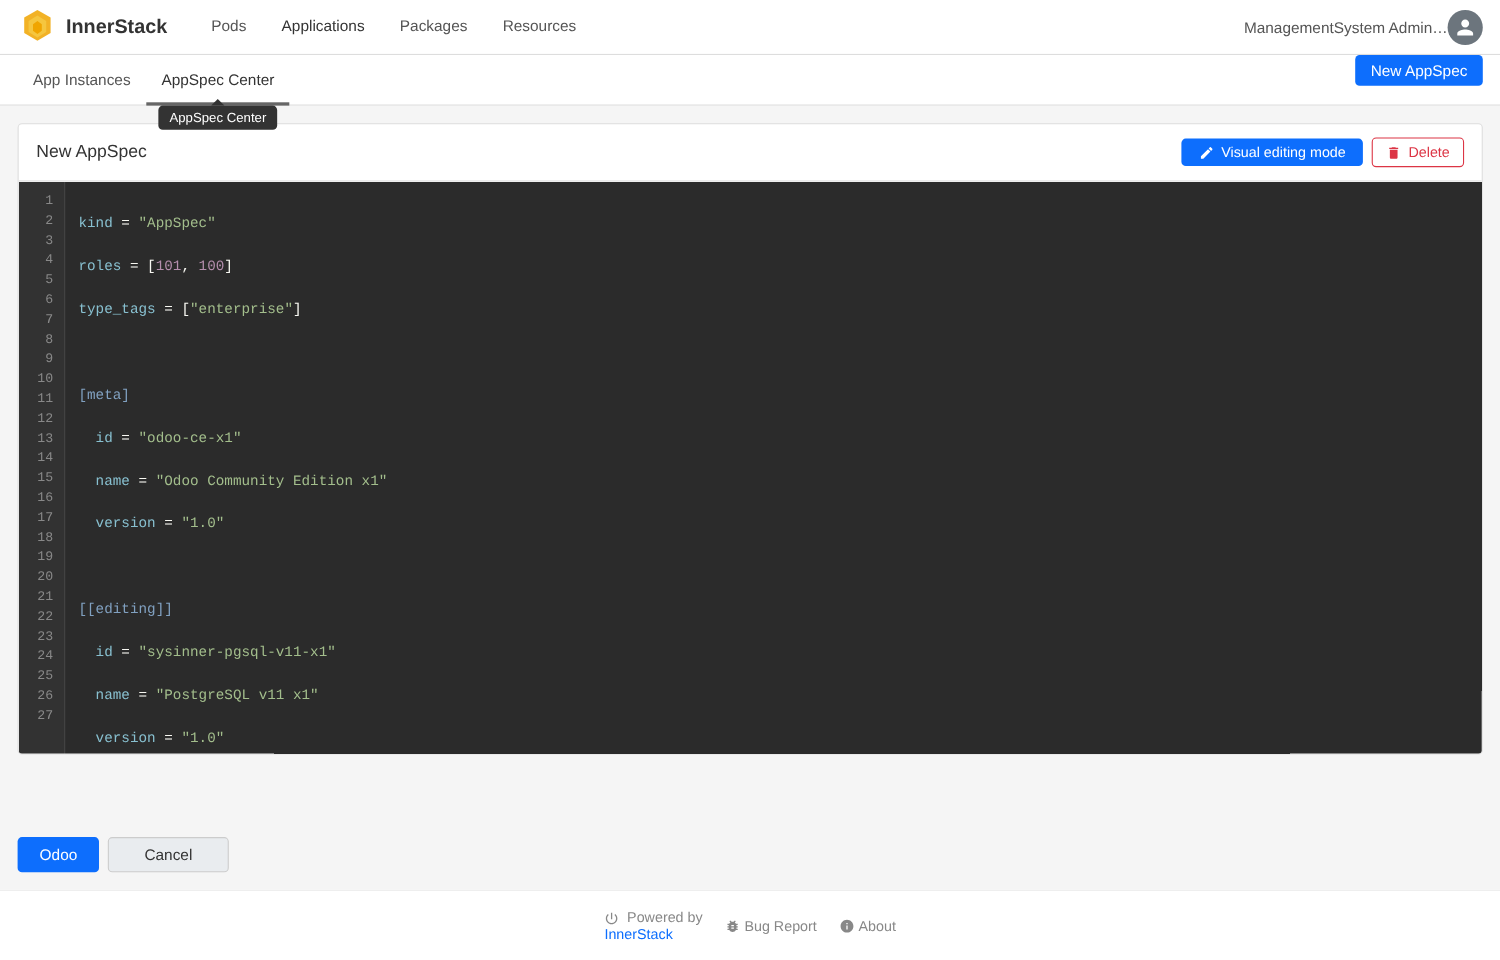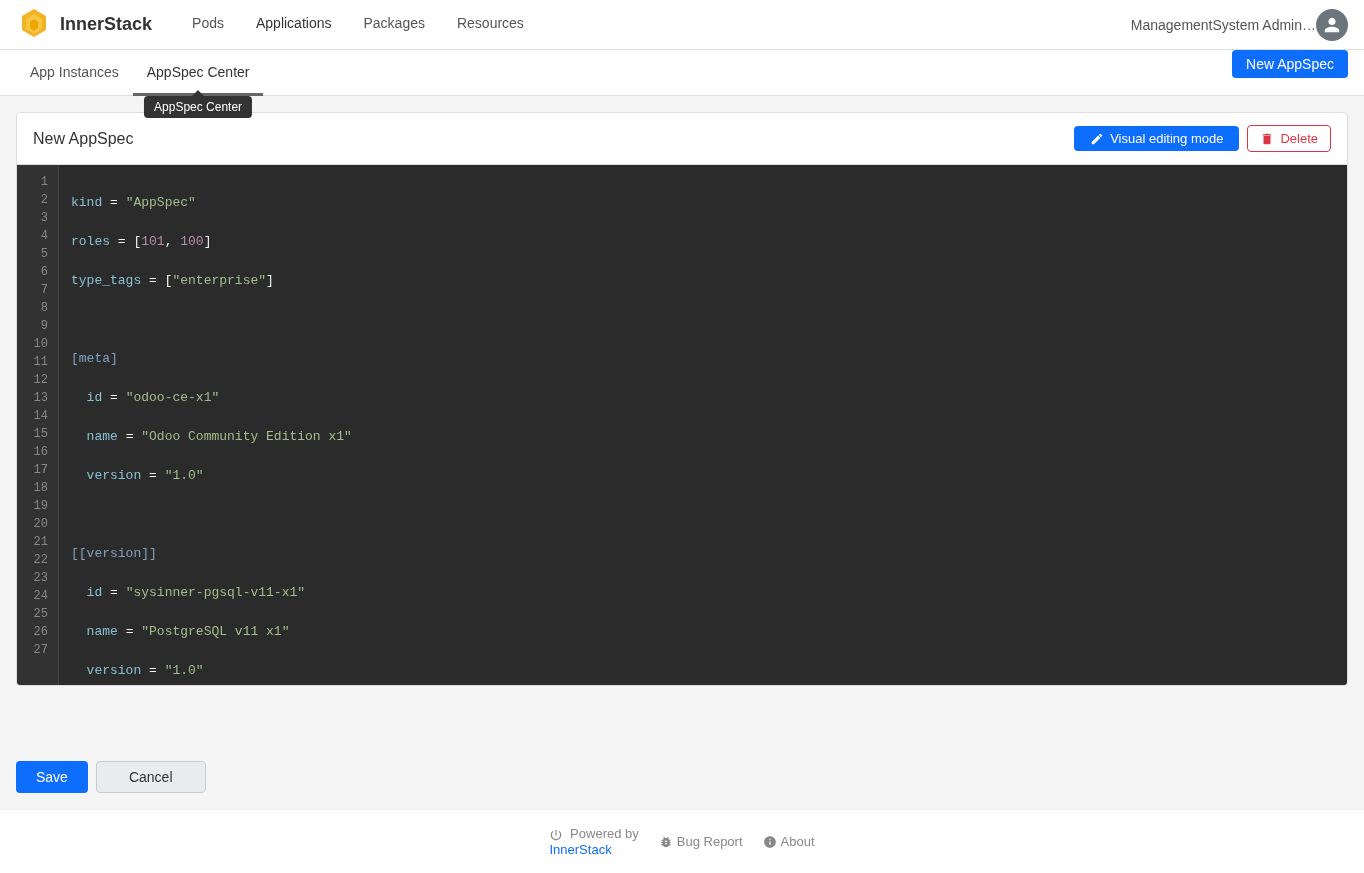--- a/index.html
+++ b/index.html
@@ -391,21 +391,21 @@
         <div class="code-content">
 <span class="code-line"><span class="tk-key">kind</span><span class="tk-eq"> = </span><span class="tk-str">"AppSpec"</span></span>
 <span class="code-line"><span class="tk-key">roles</span><span class="tk-eq"> = [</span><span class="tk-num">101</span><span class="tk-eq">, </span><span class="tk-num">100</span><span class="tk-eq">]</span></span>
 <span class="code-line"><span class="tk-key">type_tags</span><span class="tk-eq"> = [</span><span class="tk-str">"enterprise"</span><span class="tk-eq">]</span></span>
 <span class="code-line"> </span>
 <span class="code-line"><span class="tk-section">[meta]</span></span>
 <span class="code-line">  <span class="tk-key">id</span><span class="tk-eq"> = </span><span class="tk-str">"odoo-ce-x1"</span></span>
 <span class="code-line">  <span class="tk-key">name</span><span class="tk-eq"> = </span><span class="tk-str">"Odoo Community Edition x1"</span></span>
 <span class="code-line">  <span class="tk-key">version</span><span class="tk-eq"> = </span><span class="tk-str">"1.0"</span></span>
 <span class="code-line"> </span>
-<span class="code-line"><span class="tk-section">[[version]]</span></span>
+<span class="code-line"><span class="tk-section">[[editing]]</span></span>
 <span class="code-line">  <span class="tk-key">id</span><span class="tk-eq"> = </span><span class="tk-str">"sysinner-pgsql-v11-x1"</span></span>
 <span class="code-line">  <span class="tk-key">name</span><span class="tk-eq"> = </span><span class="tk-str">"PostgreSQL v11 x1"</span></span>
 <span class="code-line">  <span class="tk-key">version</span><span class="tk-eq"> = </span><span class="tk-str">"1.0"</span></span>
 
 
 
 
 
 
 
@@ -416,21 +416,21 @@
 
 
 
         </div>
       </div>
     </div>
   </div>
 </div>
 
 <div class="bottom-actions">
-  <button class="btn-save">Save</button>
+  <button class="btn-save">Odoo</button>
   <button class="btn-cancel">Cancel</button>
 </div>
 
 <footer class="footer">
   <span>
     <svg width="14" height="14" viewBox="0 0 24 24" fill="#888" style="vertical-align:middle;margin-right:3px">
         <path d="M13 3h-2v10h2V3zm4.83 2.17l-1.42 1.42C17.99 7.86 19 9.81 19 12c0 3.87-3.13 7-7 7s-7-3.13-7-7c0-2.19 1.01-4.14 2.58-5.42L6.17 5.17C4.23 6.82 3 9.26 3 12c0 4.97 4.03 9 9 9s9-4.03 9-9c0-2.74-1.23-5.18-3.17-6.83z"></path>
       </svg>
     <span>Powered by</span> <a class="brand-link">InnerStack</a>
   </span>

